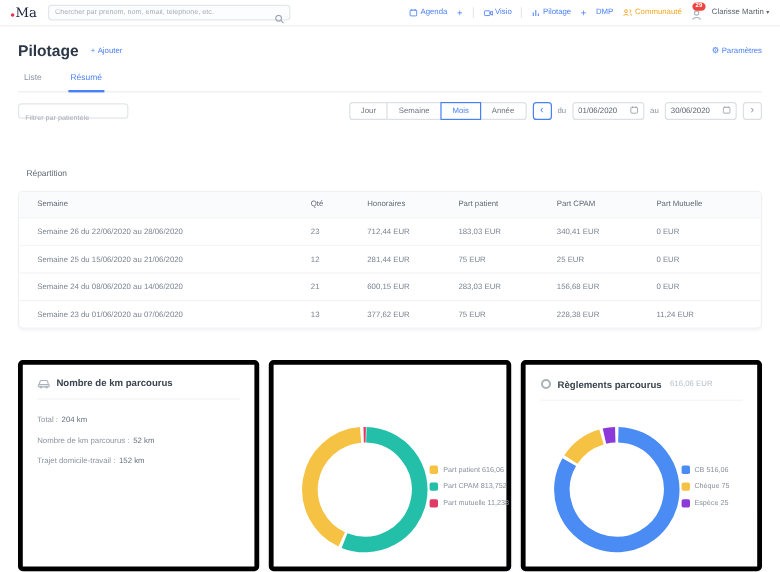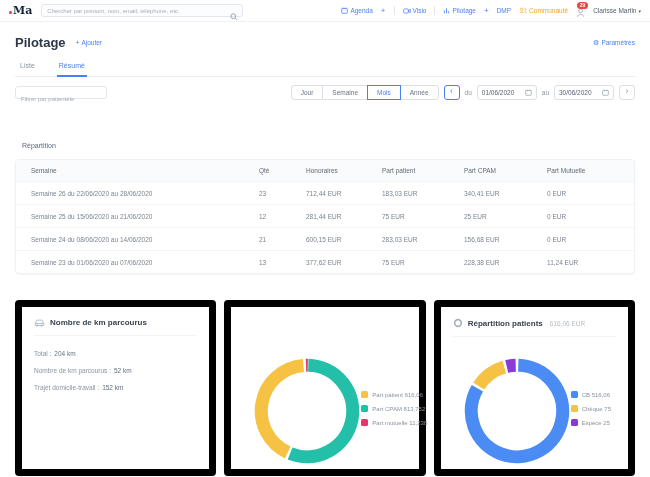--- a/index.html
+++ b/index.html
@@ -5,21 +5,21 @@
   * { margin:0; padding:0; box-sizing:border-box; }
   html,body { width:650px; height:477px; }
   body {
     font-family:"Liberation Sans", sans-serif;
     background:#fff; color:#3c4858; overflow:hidden; position:relative;
   }
   
   .topbar { height:22px; display:flex; align-items:center; padding:0 9px; border-bottom:1px solid #eef0f3; gap:9px; background:#fff; }
   .logo { display:flex; align-items:flex-end; cursor:pointer; }
   .logo-dot { width:3px; height:3px; background:#e8344e; border-radius:50%; margin:0 1px 2px 0; }
-  .logo-text { font-family:"DejaVu Serif", serif; font-weight:bold; font-size:11px; color:#15223c; line-height:1; }
+  .logo-text { font-family:"DejaVu Serif", serif; font-weight:normal; font-size:11px; color:#15223c; line-height:1; }
   .searchbox { width:202px; height:13px; border:1px solid #e3e6ea; border-radius:3px; background:#fcfdfe; position:relative; display:flex; align-items:center; }
   .searchbox input { border:none; outline:none; background:transparent; width:100%; font-size:6px; padding:0 16px 0 5px; color:#6f7a86; font-family:inherit; }
   .searchbox input::placeholder { color:#a6aeb8; }
   .search-ic { position:absolute; right:4px; top:2px; color:#9aa3ae; }
   .nav { margin-left:auto; display:flex; align-items:center; gap:8px; font-size:6.5px; }
   .nav-item { display:flex; align-items:center; gap:2px; color:#4a80f5; cursor:pointer; white-space:nowrap; }
   .nav-plus { color:#4a80f5; font-size:8px; cursor:pointer; line-height:1; }
   .nav-div { width:1px; height:9px; background:#e5e8ec; }
   .nav-item.orange { color:#f5a623; }
   .notif { position:relative; cursor:pointer; color:#8b94a0; padding-top:3px; }
@@ -54,21 +54,21 @@
   .datebox input { border:none; outline:none; width:40px; font-size:6.5px; color:#5a6572; font-family:inherit; background:transparent; }
   .cal-ic { color:#9aa3ae; }
   
   .section-title { margin:42px 15px 10px 22px; font-size:7px; color:#5f6977; }
   .tablecard { margin:0 15px; border:1px solid #f0f1f4; border-radius:4px; overflow:hidden; box-shadow:0 1px 2px rgba(16,36,94,.04); background:#fff; }
   .trow { display:grid; grid-template-columns:228px 47px 76px 82px 83px 1fr; align-items:center; padding-left:15px; font-size:6.5px; }
   .thead { background:#fafbfc; height:21px; color:#5f6977; }
   .tdata { height:23px; border-top:1px solid #f3f4f6; color:#7b8492; }
   
   .cards { margin:26px 15px 0; display:flex; gap:8px; height:176px; }
-  .card { flex:1; border:7px solid #000000; border-radius:4px; background:#fff; box-shadow:0 1px 2px rgba(16,36,94,.04); padding:11px 12px; position:relative; }
+  .card { flex:1; border:4px solid #000000; border-radius:4px; background:#fff; box-shadow:0 1px 2px rgba(16,36,94,.04); padding:11px 12px; position:relative; }
   .cardhead { display:flex; align-items:center; gap:5px; font-size:8px; font-weight:bold; color:#39434f; padding-bottom:8px; border-bottom:1px solid #f3f4f6; }
   .cardhead .amount { font-size:6.5px; color:#b6bdc6; font-weight:normal; margin-left:2px; }
   .hicon { color:#aab2bb; display:flex; }
   .kmrows { margin-top:14px; display:flex; flex-direction:column; gap:10px; font-size:6.5px; }
   .kmrow { display:flex; gap:3px; }
   .kmrow .klabel { color:#8b94a0; }
   .kmrow .kvalue { color:#66707c; }
   .donut { position:absolute; left:20px; top:48px; width:112px; height:112px; }
   .legend { position:absolute; left:130px; top:84px; display:flex; flex-direction:column; gap:7px; font-size:6px; color:#8a929e; }
   .legend-item { display:flex; align-items:center; gap:4px; white-space:nowrap; }
@@ -310,21 +310,21 @@
     </div>
   </div>
 
   <div class="card">
     <div class="cardhead">
       <span class="hicon">
         <svg width="10" height="10" viewBox="0 0 12 12" fill="none" stroke="currentColor" stroke-width="2">
             <circle cx="6" cy="6" r="4"></circle>
           </svg>
       </span>
-      <span>Répartition patients</span>
+      <span>Règlements parcourus</span>
       <span class="amount">616,06 EUR</span>
     </div>
     <svg class="donut" viewBox="0 0 120 120">
         <path d="M 61.37 11.02 A 49 49 0 1 1 17.55 35.53" fill="none" stroke="#4b8bf4" stroke-width="14"></path>
         <path d="M 18.98 33.20 A 49 49 0 0 1 46.32 12.95" fill="none" stroke="#f6c244" stroke-width="14"></path>
         <path d="M 48.97 12.26 A 49 49 0 0 1 58.63 11.02" fill="none" stroke="#8c39d9" stroke-width="14"></path>
       </svg>
     <div class="legend">
       <div class="legend-item">
         <span class="swatch" style="background: rgb(75, 139, 244);"></span>

